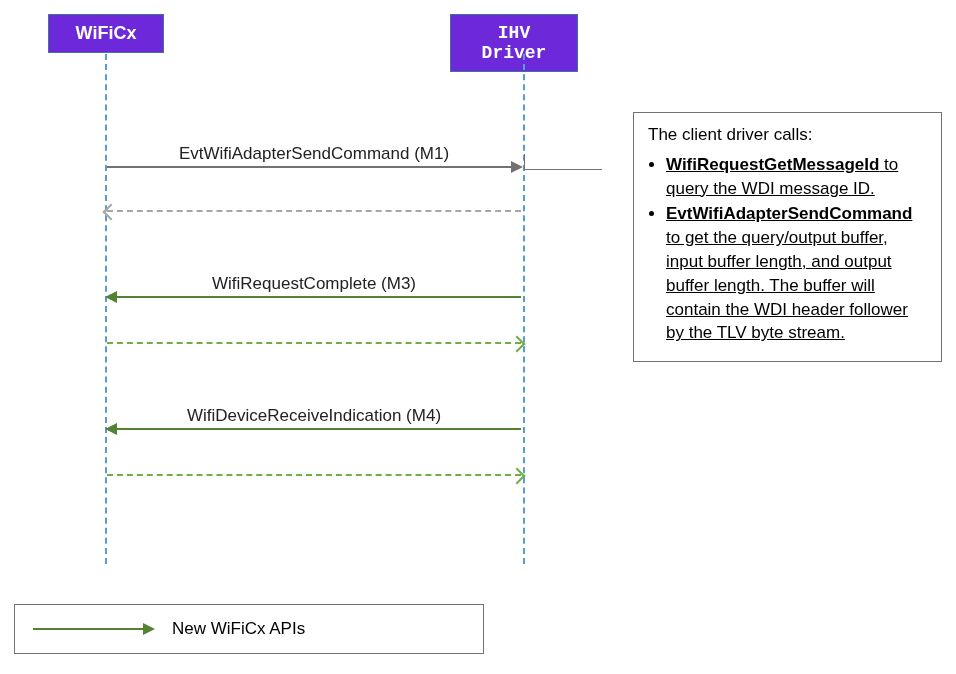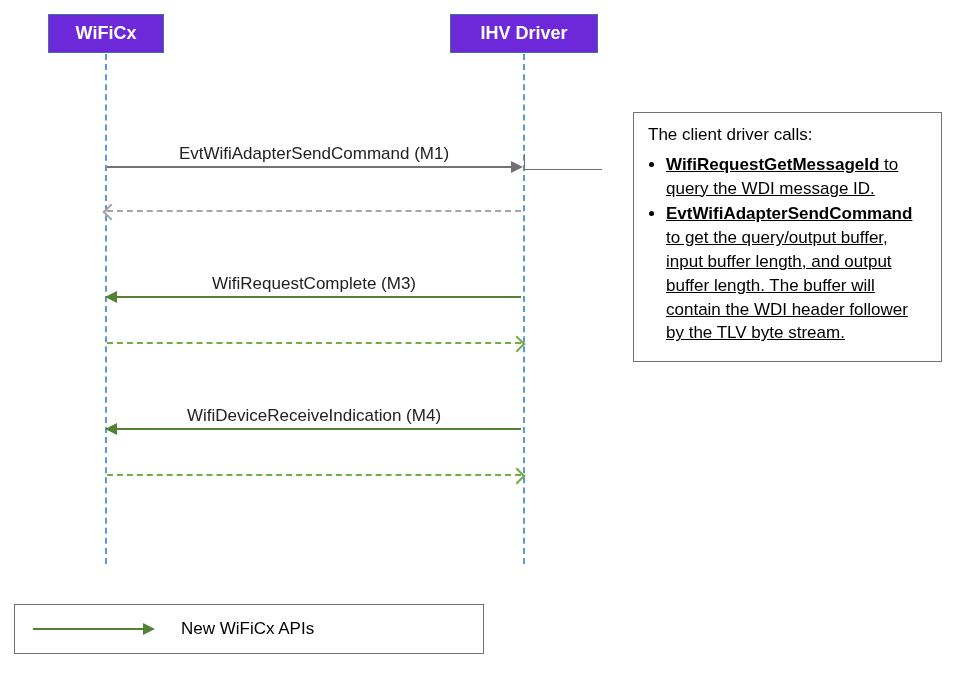--- a/index.html
+++ b/index.html
@@ -15,21 +15,21 @@
       background: #6d28d9;
       color: #fff;
       font-weight: bold;
       padding: 8px 24px;
       border: 1px solid #41719C;
       text-align: center;
       font-size: 18px;
       top: 14px;
     }
     .actor-wificx { left: 48px; width: 116px; }
-    .actor-ihv { left: 450px; width: 148px; }
+    .actor-ihv { left: 450px; width: 128px; font-family: Liberation Mono, monospace; }
     .lifeline {
       position: absolute;
       top: 54px;
       width: 0;
       border-left: 2px dashed #5B9BD5;
       height: 510px;
     }
     .lifeline-wificx { left: 105px; }
     .lifeline-ihv { left: 523px; }
     .msg {
@@ -113,21 +113,21 @@
       position: absolute;
       left: 14px;
       bottom: 20px;
       width: 470px;
       border: 1px solid #767171;
       padding: 10px 18px;
     }
     .legend-row {
       display: flex;
       align-items: center;
-      gap: 28px;
+      gap: 19px;
       margin: 4px 0;
     }
     .legend-arrow {
       position: relative;
       width: 120px;
       height: 2px;
     }
     .legend-arrow.green { background: #548235; }
     .legend-arrow.gray { background: #A6A6A6; }
     .legend-label { font-size: 17px; }

